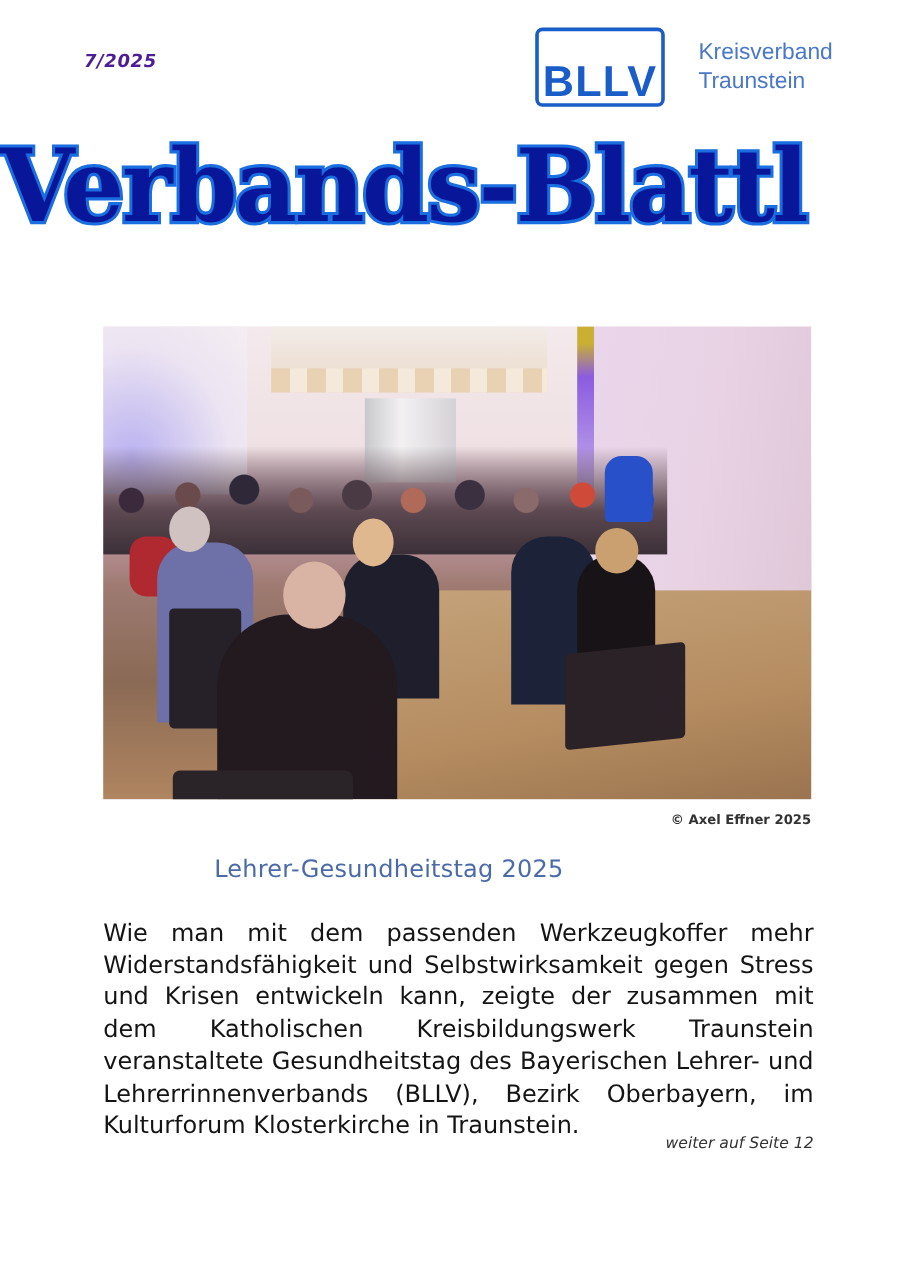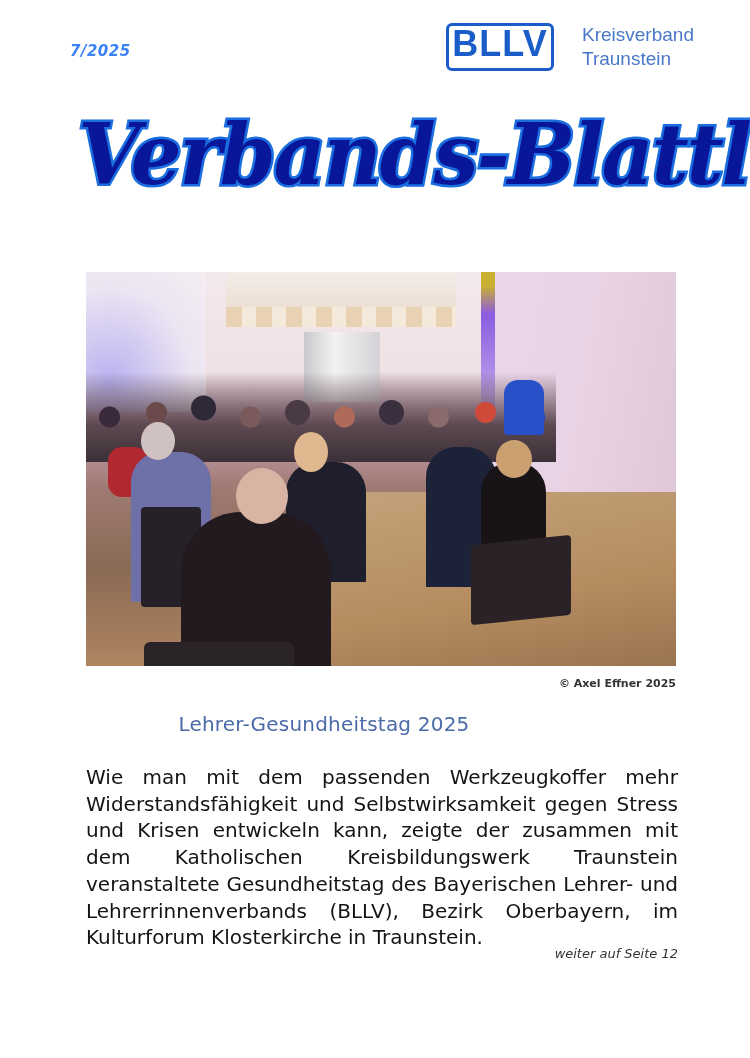--- a/index.html
+++ b/index.html
@@ -1,25 +1,25 @@
 <!DOCTYPE html>
 <html><head>
   <meta charset="utf-8">
   <style>
     html, body { margin: 0; padding: 0; background: #ffffff; }
     body { width: 750px; height: 1058px; position: relative; overflow: hidden; font-family: "DejaVu Sans", sans-serif; }
 
-    .issue { position: absolute; left: 70px; top: 42px; font-size: 15px; font-style: italic; font-weight: bold; color: #3b82f6; letter-spacing: 0.5px; }
+    .issue { position: absolute; left: 70px; top: 42px; font-size: 15px; font-style: italic; font-weight: bold; color: #4c1d95; letter-spacing: 0.5px; }
 
     .logo { position: absolute; left: 446px; top: 23px; display: flex; align-items: center; }
-    .logo-box { width: 108px; height: 48px; border: 3px solid #1a5cc8; border-radius: 6px; box-sizing: border-box; display: flex; align-items: flex-start; justify-content: center; }
+    .logo-box { width: 108px; height: 66px; border: 3px solid #1a5cc8; border-radius: 6px; box-sizing: border-box; display: flex; align-items: flex-end; justify-content: center; }
     .logo-box span { font-family: "Liberation Sans", sans-serif; font-weight: bold; font-size: 36px; color: #1a5cc8; letter-spacing: 1px; line-height: 1; }
     .logo-text { margin-left: 28px; font-family: "Liberation Sans", sans-serif; font-size: 19px; line-height: 24px; color: #4a78c8; }
 
-    .masthead { position: absolute; left: 0; top: 108px; width: 750px; text-align: right; font-style: italic; }
+    .masthead { position: absolute; left: 0; top: 108px; width: 750px; text-align: left; }
     .masthead span {
       font-family: "DejaVu Serif", serif; font-weight: bold; font-size: 80px; letter-spacing: -2px;
       color: #08179a;
       -webkit-text-stroke: 5px #1a6ee0;
       paint-order: stroke fill;
       display: inline-block; transform: scaleY(1.05);
     }
 
     .photo { position: absolute; left: 86px; top: 272px; width: 590px; height: 394px; overflow: hidden;
       background: linear-gradient(180deg, #f4e9ec 0%, #efe1e4 25%, #c79fae 40%, #9e7a72 55%, #8a6a55 75%, #b08560 100%); }

